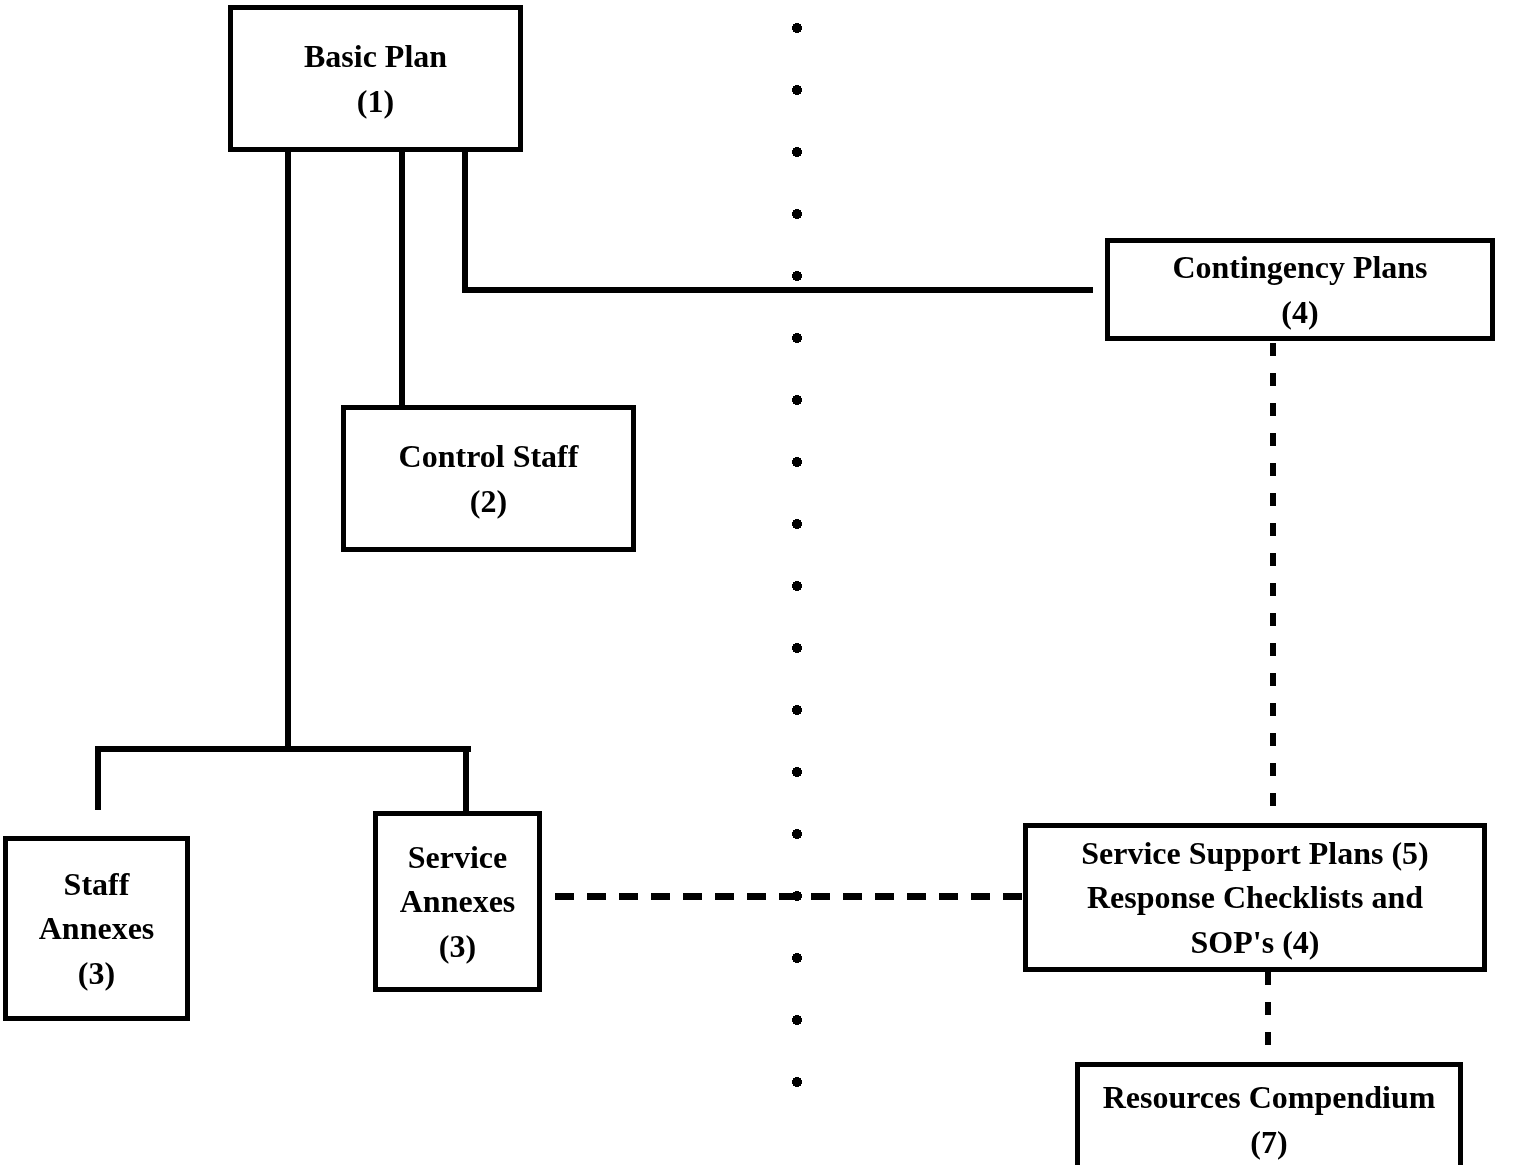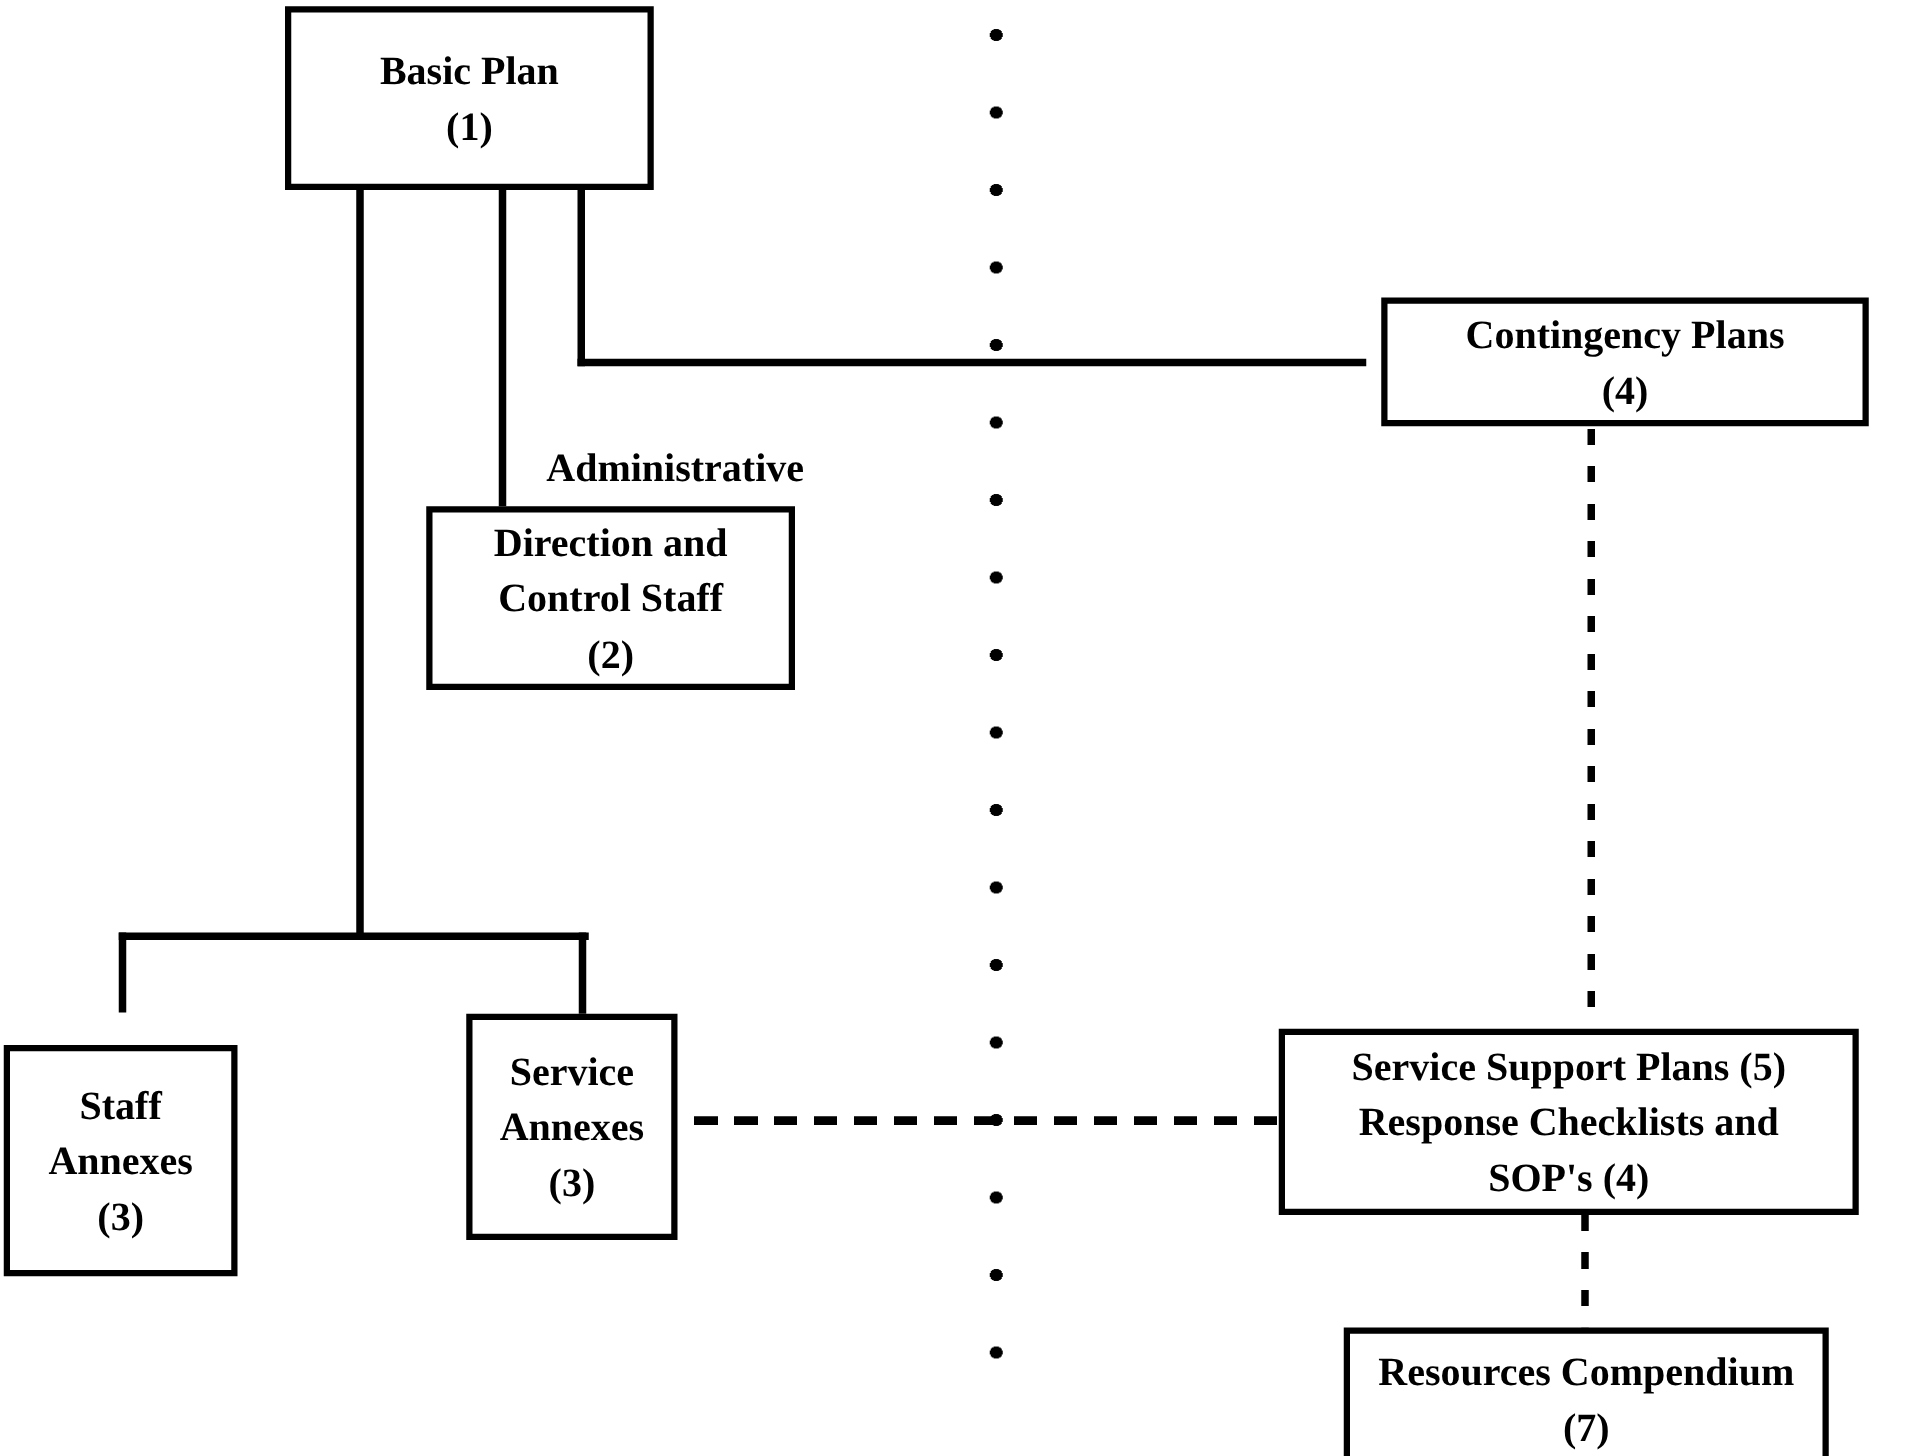--- a/index.html
+++ b/index.html
@@ -76,34 +76,32 @@
   <div class="solid-line" style="left:95px; top:746px; width:376px; height:6px;"></div>
   <div class="solid-line" style="left:95px; top:746px; width:6px; height:64px;"></div>
   <div class="solid-line" style="left:463px; top:746px; width:6px; height:68px;"></div>
 
   <div class="dash-h" style="left:555px; top:893px; width:468px;"></div>
   <div class="dash-v" style="left:1270px; top:343px; height:480px;"></div>
   <div class="dash-v" style="left:1265px; top:972px; height:90px;"></div>
 
   <div class="dots-v" style="left:791px; top:-3px; height:1116px;"></div>
 
-  <div class="float-label" style="left:437px; top:356px;">Administrative</div>
 
   <div class="node" style="left:228px; top:5px; width:295px; height:147px;">
     <span>Basic Plan</span>
     <span>(1)</span>
   </div>
 
   <div class="node" style="left:1093px; top:238px; width:390px; height:103px;margin-left:12px;">
     <span>Contingency Plans</span>
     <span>(4)</span>
   </div>
 
   <div class="node" style="left:341px; top:405px; width:295px; height:147px;">
-    <span>Direction and</span>
     <span>Control Staff</span>
     <span>(2)</span>
   </div>
 
   <div class="node" style="left:3px; top:806px; width:187px; height:185px;margin-top:30px;">
     <span>Staff</span>
     <span>Annexes</span>
     <span>(3)</span>
   </div>
 

